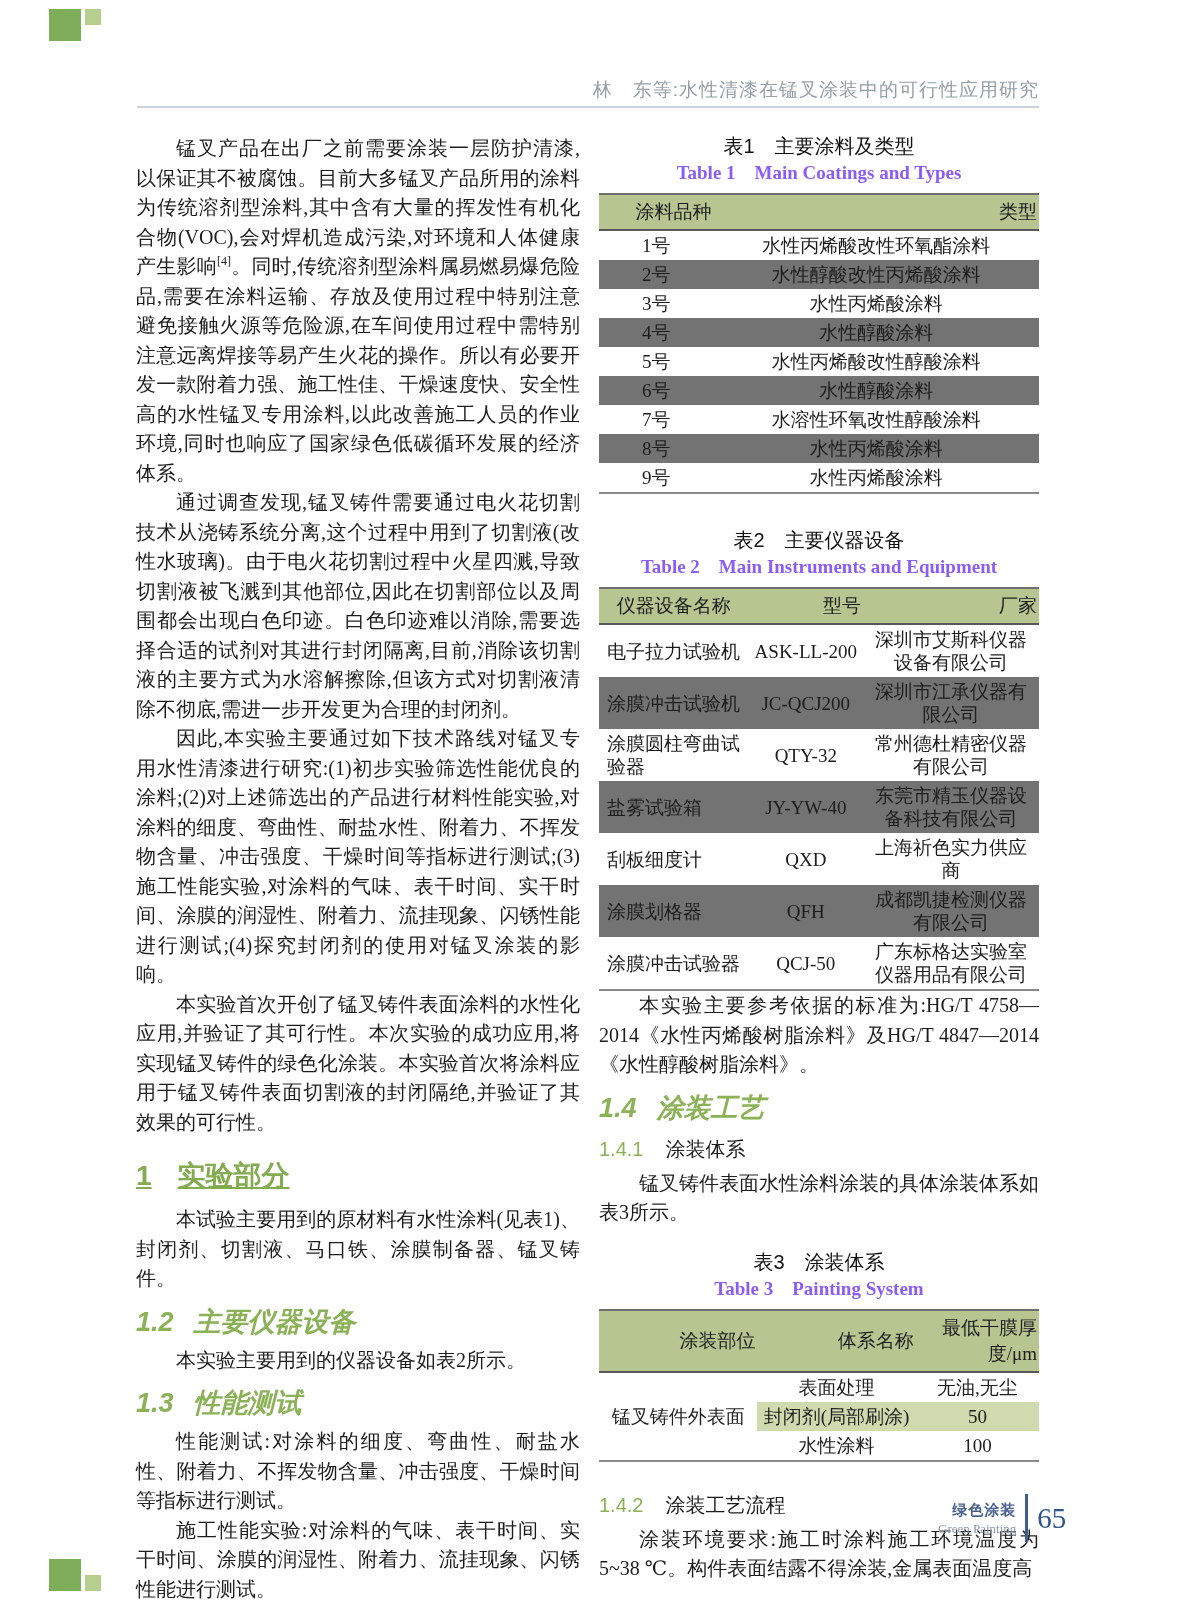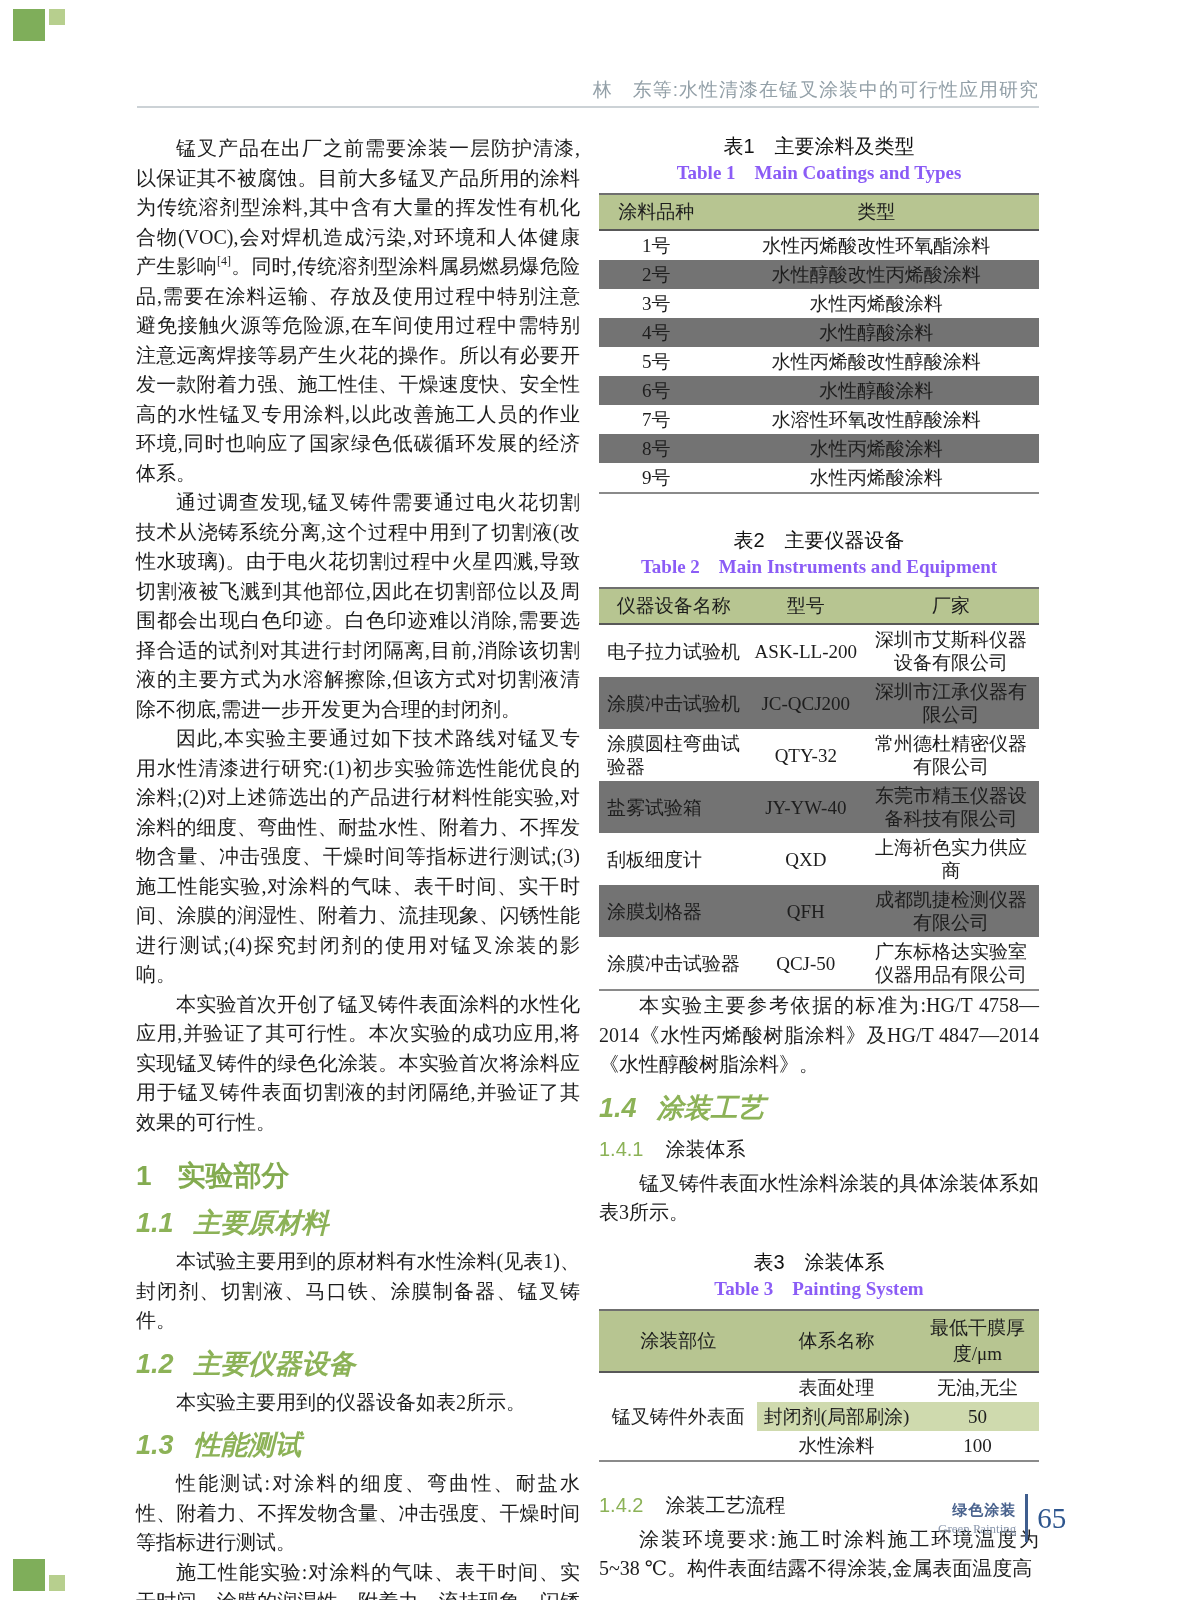--- a/index.html
+++ b/index.html
@@ -1,39 +1,39 @@
 <!DOCTYPE html>
 <html><head>
 <meta charset="utf-8">
 <style>
   html,body{margin:0;padding:0;background:#ffffff;}
   .page{
     position:relative;width:1069px;height:1600px;background:#ffffff;overflow:hidden;
-    font-family:"Liberation Serif","DejaVu Serif",serif;color:#222;
+    font-family:"Liberation Serif","DejaVu Serif",serif;color:#222;padding-left:36px;
   }
   
   .orn{position:absolute;}
   .sq-big{position:absolute;width:32px;height:32px;background:#7fae5a;}
   .sq-small{position:absolute;width:16px;height:16px;background:#b7cf8e;}
   
   .running-header{
     position:absolute;left:137px;top:77px;width:902px;text-align:right;
     font-family:"Liberation Sans","DejaVu Sans",sans-serif;
     font-size:19px;color:#93a0a8;letter-spacing:1px;
   }
   .header-rule{position:absolute;left:137px;top:106px;width:902px;border-top:2px solid #ccd2d6;}
   
   .col-left{position:absolute;left:136px;top:134px;width:444px;}
   .col-right{position:absolute;left:599px;top:134px;width:440px;}
   p.body{margin:0;font-size:20px;line-height:29.5px;text-align:justify;text-indent:2em;color:#1d1d1d;}
   p.body sup{font-size:12px;line-height:0;}
   
   .h-sec1{
     margin:20px 0 10px 0;font-family:"Liberation Sans","DejaVu Sans",sans-serif;
-    font-size:28px;font-weight:bold;color:#83ab50;
+    font-size:28px;font-weight:bold;color:#83ab50;text-decoration:underline;
   }
   .h-sec1 .num{margin-right:26px;}
   .h-sub{
     margin:10px 0 6px 0;font-family:"Liberation Sans","DejaVu Sans",sans-serif;
     font-size:27px;font-weight:bold;color:#8cb257;font-style:italic;
   }
   .h-sub .num{margin-right:20px;}
   .h-sub3{
     margin:10px 0 6px 0;font-family:"Liberation Sans","DejaVu Sans",sans-serif;
     font-size:20px;font-weight:normal;color:#1d1d1d;
@@ -47,21 +47,21 @@
   .tbl-title-en{
     text-align:center;font-family:"Liberation Serif","DejaVu Serif",serif;
     font-weight:bold;font-size:19px;color:#8b5cf6;line-height:24px;margin:2px 0 8px 0;
   }
   table.paper{
     width:100%;border-collapse:collapse;font-size:19px;color:#1d1d1d;
     border-top:2px solid #6f6f6f;border-bottom:2px solid #8a8a8a;
   }
   table.paper th{
     background:#b7c591;font-weight:normal;font-size:19px;padding:4px 2px;
-    border-bottom:2px solid #585858;text-align:center;
+    border-bottom:2px solid #585858;text-align:right;
   }
   table.paper td{text-align:center;padding:3px 4px;line-height:23px;}
   tr.alt td{background:#737373;}
   #t2 td:first-child{text-align:left;padding-left:8px;}
   td.green{background:#cfdaae;font-family:Liberation Serif, serif;}
   .mt-t2{margin-top:34px;}
   .mt-std{margin-top:22px;}
   .mt-t3{margin-top:22px;}
   .mt-142{margin-top:30px;}
   
@@ -97,21 +97,20 @@
   <div class="header-rule"></div>
 
   <div class="col-left">
     <p class="body"><span>锰叉产品在出厂之前需要涂装一层防护清漆,以保证其不被腐蚀。目前大多锰叉产品所用的涂料为传统溶剂型涂料,其中含有大量的挥发性有机化合物(VOC),会对焊机造成污染,对环境和人体健康产生影响</span><sup>[4]</sup><span>。同时,传统溶剂型涂料属易燃易爆危险品,需要在涂料运输、存放及使用过程中特别注意避免接触火源等危险源,在车间使用过程中需特别注意远离焊接等易产生火花的操作。所以有必要开发一款附着力强、施工性佳、干燥速度快、安全性高的水性锰叉专用涂料,以此改善施工人员的作业环境,同时也响应了国家绿色低碳循环发展的经济体系。</span></p>
     <p class="body">通过调查发现,锰叉铸件需要通过电火花切割技术从浇铸系统分离,这个过程中用到了切割液(改性水玻璃)。由于电火花切割过程中火星四溅,导致切割液被飞溅到其他部位,因此在切割部位以及周围都会出现白色印迹。白色印迹难以消除,需要选择合适的试剂对其进行封闭隔离,目前,消除该切割液的主要方式为水溶解擦除,但该方式对切割液清除不彻底,需进一步开发更为合理的封闭剂。</p>
     <p class="body">因此,本实验主要通过如下技术路线对锰叉专用水性清漆进行研究:(1)初步实验筛选性能优良的涂料;(2)对上述筛选出的产品进行材料性能实验,对涂料的细度、弯曲性、耐盐水性、附着力、不挥发物含量、冲击强度、干燥时间等指标进行测试;(3)施工性能实验,对涂料的气味、表干时间、实干时间、涂膜的润湿性、附着力、流挂现象、闪锈性能进行测试;(4)探究封闭剂的使用对锰叉涂装的影响。</p>
     <p class="body">本实验首次开创了锰叉铸件表面涂料的水性化应用,并验证了其可行性。本次实验的成功应用,将实现锰叉铸件的绿色化涂装。本实验首次将涂料应用于锰叉铸件表面切割液的封闭隔绝,并验证了其效果的可行性。</p>
 
     <h2 class="h-sec1"><span class="num">1</span><span>实验部分</span></h2>
 
-    <h3 class="h-sub"><span class="num">1.1</span><span>主要原材料</span></h3>
     <p class="body">本试验主要用到的原材料有水性涂料(见表1)、封闭剂、切割液、马口铁、涂膜制备器、锰叉铸件。</p>
 
     <h3 class="h-sub"><span class="num">1.2</span><span>主要仪器设备</span></h3>
     <p class="body">本实验主要用到的仪器设备如表2所示。</p>
 
     <h3 class="h-sub"><span class="num">1.3</span><span>性能测试</span></h3>
     <p class="body">性能测试:对涂料的细度、弯曲性、耐盐水性、附着力、不挥发物含量、冲击强度、干燥时间等指标进行测试。</p>
     <p class="body">施工性能实验:对涂料的气味、表干时间、实干时间、涂膜的润湿性、附着力、流挂现象、闪锈性能进行测试。</p>
   </div>
 

